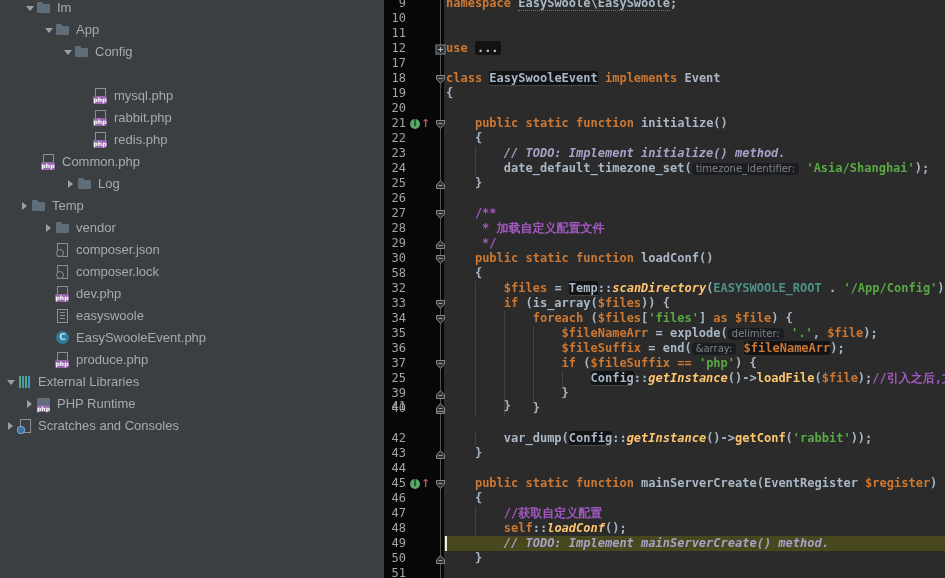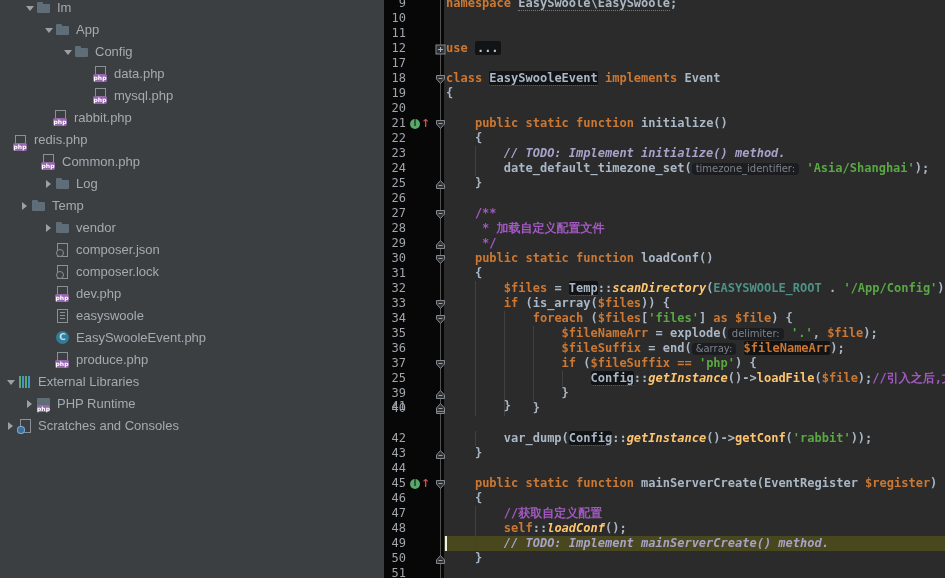--- a/index.html
+++ b/index.html
@@ -93,46 +93,41 @@
     <div class="tree-row" style="top: 19px; padding-left: 42px;">
       <span class="arrow arr-exp"></span>
       <span class="ico ico-folder"></span>
       <span class="tree-label">App</span>
     </div>
     <div class="tree-row" style="top: 41px; padding-left: 61px;">
       <span class="arrow arr-exp"></span>
       <span class="ico ico-folder"></span>
       <span class="tree-label">Config</span>
     </div>
-    <div class="tree-row" style="top: 63px; padding-left: 80px;">
-      <span class="arrow"></span>
-      <span class="ico ico-php"></span>
-      <span class="tree-label">data.php</span>
-    </div>
     <div class="tree-row" style="top: 85px; padding-left: 80px;">
       <span class="arrow"></span>
       <span class="ico ico-php"></span>
       <span class="tree-label">mysql.php</span>
     </div>
-    <div class="tree-row" style="top: 107px; padding-left: 40px;">
+    <div class="tree-row" style="top: 107px; padding-left: 80px;">
       <span class="arrow"></span>
       <span class="ico ico-php"></span>
       <span class="tree-label">rabbit.php</span>
     </div>
-    <div class="tree-row" style="top: 129px;  align-items: flex-end;">
+    <div class="tree-row" style="top: 129px; padding-left: 80px;">
       <span class="arrow"></span>
       <span class="ico ico-php"></span>
       <span class="tree-label">redis.php</span>
     </div>
     <div class="tree-row" style="top: 151px; padding-left: 28px;">
       <span class="arrow"></span>
       <span class="ico ico-php"></span>
       <span class="tree-label">Common.php</span>
     </div>
-    <div class="tree-row" style="top: 173px; padding-left: 42px;">
+    <div class="tree-row" style="top: 173px; padding-left: 64px;">
       <span class="arrow arr-col"></span>
       <span class="ico ico-folder"></span>
       <span class="tree-label">Log</span>
     </div>
     <div class="tree-row" style="top: 195px; padding-left: 18px;">
       <span class="arrow arr-col"></span>
       <span class="ico ico-folder"></span>
       <span class="tree-label">Temp</span>
     </div>
     <div class="tree-row" style="top: 217px; padding-left: 42px;">
@@ -291,21 +286,21 @@
     </div>
     <div class="code-row" style="top: 251px;">
       <span class="lnum">30</span>
       <span class="fmark"><svg width="11" height="11" viewBox="0 0 11 11">
           <path d="M1.5 1.5 h8 v3.5 l-4 4.5 l-4 -4.5 z" fill="#2F3133" stroke="#85898D"></path>
           <line x1="3.5" y1="4.5" x2="7.5" y2="4.5" stroke="#9B9FA3"></line>
         </svg></span>
       <div class="ltext"><span class="tk-t">    </span><span class="tk-k">public</span><span class="tk-t"> </span><span class="tk-k">static</span><span class="tk-t"> </span><span class="tk-k">function</span><span class="tk-t"> loadConf()</span></div>
     </div>
     <div class="code-row" style="top: 266px;">
-      <span class="lnum">31</span>
+      <span class="lnum">58</span>
       <div class="ltext"><span class="tk-t">    {</span></div>
     </div>
     <div class="code-row" style="top: 281px;">
       <div class="guide" style="left: 90.88px;"></div>
       <span class="lnum">32</span>
       <div class="ltext"><span class="tk-t">        </span><span class="tk-v">$files</span><span class="tk-t"> = </span><span class="tk-C">Temp</span><span class="tk-t">::</span><span class="tk-i">scanDirectory</span><span class="tk-t">(</span><span class="tk-c">EASYSWOOLE_ROOT</span><span class="tk-t"> . </span><span class="tk-s">'/App/Config'</span><span class="tk-t">);</span></div>
     </div>
     <div class="code-row" style="top: 296px;">
       <div class="guide" style="left: 90.88px;"></div>
       <span class="lnum">33</span>

